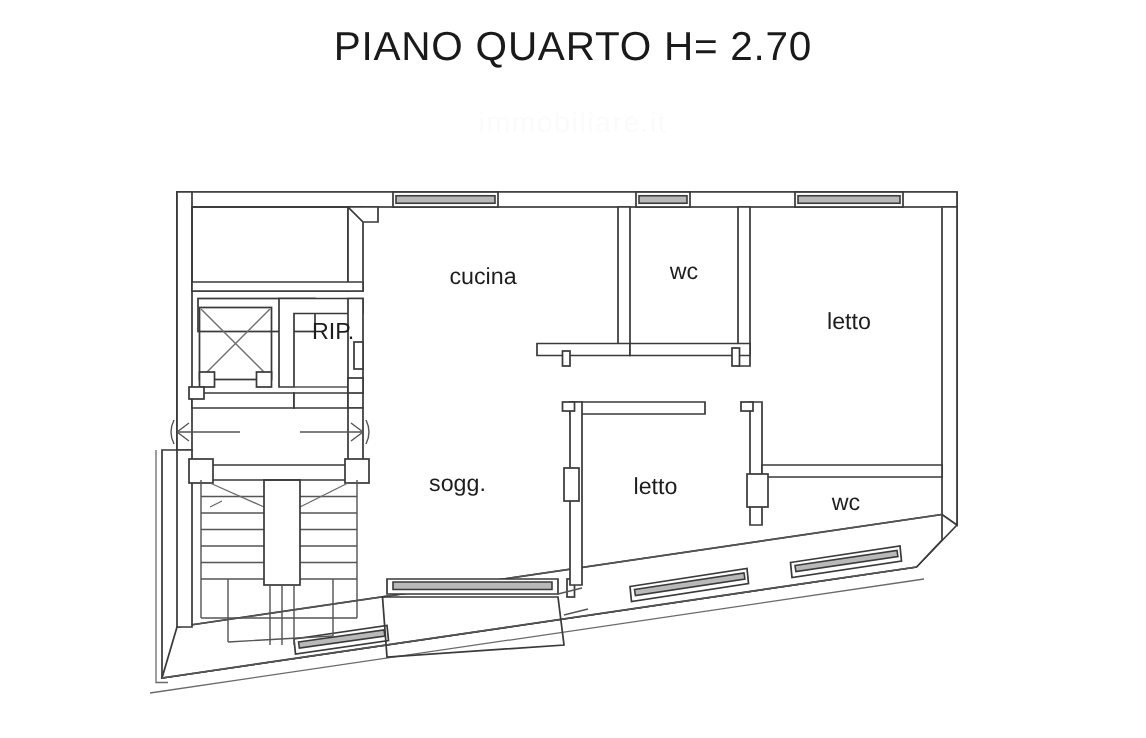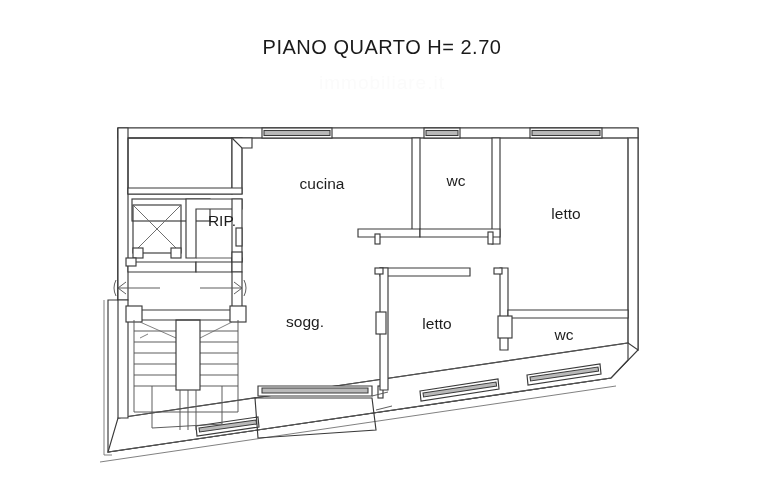--- a/index.html
+++ b/index.html
@@ -16,25 +16,25 @@
   }
   #plan-root {
     position: absolute;
     left: 0; top: 0;
     width: 764px;
     height: 492px;
   }
   .plan-title {
     position: absolute;
     left: 0;
-    top: 36px;
+    top: 16px;
     width: 764px;
     text-align: center;
     font-family: "Liberation Sans", sans-serif;
-    font-size: 20px;
+    font-size: 27px;
     font-weight: 400;
     letter-spacing: 0.5px;
     color: #1a1a1a;
     user-select: none;
   }
   .plan-watermark {
     position: absolute;
     left: 0;
     top: 72px;
     width: 764px;

